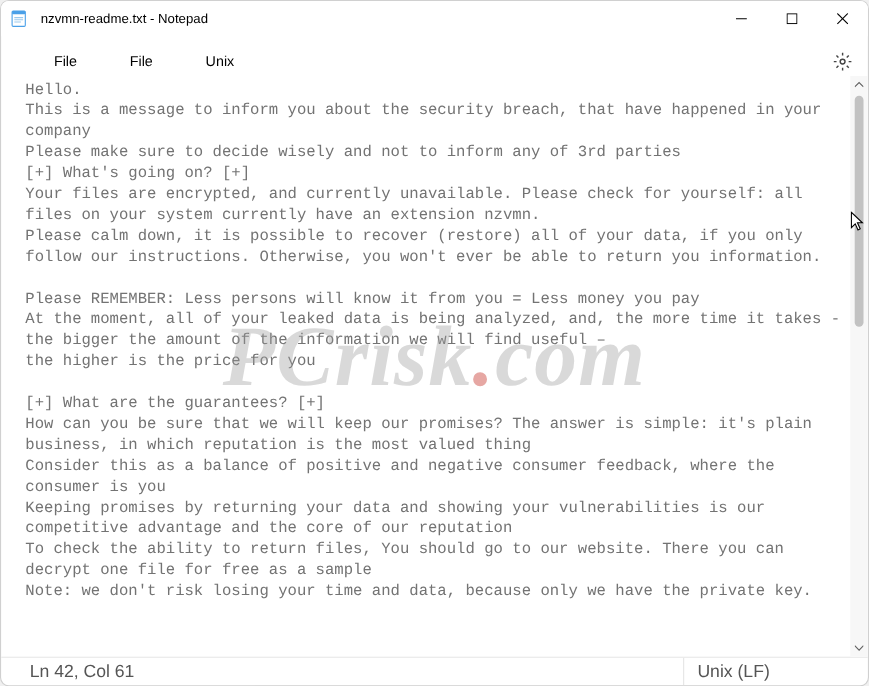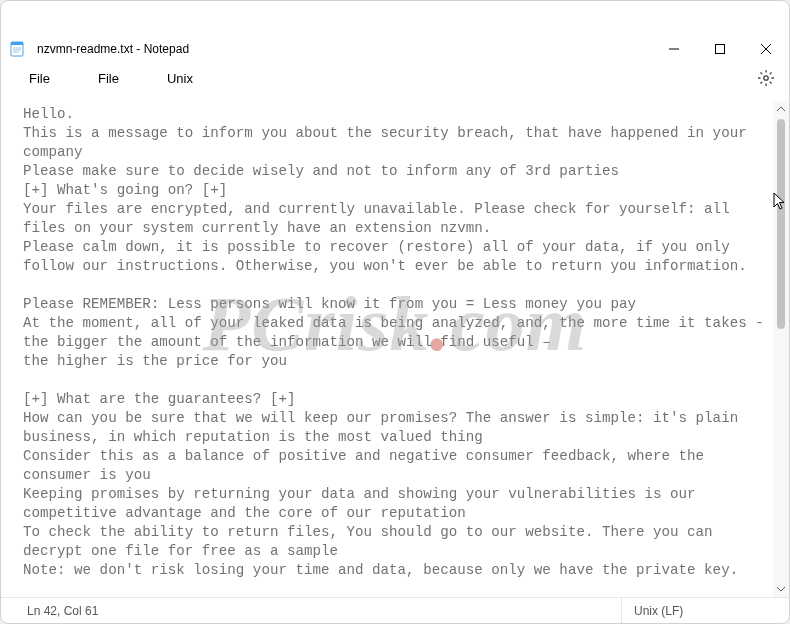--- a/index.html
+++ b/index.html
@@ -21,21 +21,20 @@
   flex-direction: column;
   overflow: hidden;
 }
 .titlebar {
   height: 32px;
   background: #ffffff;
   display: flex;
   align-items: center;
   padding: 0 0 0 8px;
   border-bottom: 1px solid transparent;
-  margin-top: 32px;
 }
 .titlebar .app-icon {
   width: 16px;
   height: 16px;
   margin-right: 12px;
 }
 .titlebar .title {
   flex: 1;
   font-size: 12px;
   color: #000;
@@ -49,22 +48,23 @@
   height: 100%;
   display: flex;
   align-items: center;
   justify-content: center;
   color: #000;
 }
 .win-btn svg { width: 10px; height: 10px; }
 .menubar {
   height: 36px;
   display: flex;
-  align-items: flex-start;
+  align-items: flex-end;
   padding: 0 10px 0 18px;
+  margin-left: 20px;
 }
 .menu-item {
   font-size: 13px;
   color: #000;
   padding: 6px 10px;
   margin-right: 28px;
 }
 .menu-spacer { flex: 1; }
 .gear {
   width: 18px;
@@ -112,21 +112,21 @@
   width: 8px;
   height: 210px;
   background: #c2c2c2;
   border-radius: 4px;
 }
 .statusbar {
   height: 26px;
   border-top: 1px solid #e8e8e8;
   display: flex;
   align-items: center;
-  font-size: 12px;
+  font-size: 16px;
   color: #555;
   padding: 0 8px;
 }
 .status-seg {
   padding: 0 12px;
   border-left: 1px solid #e5e5e5;
   height: 100%;
   display: flex;
   align-items: center;
 }

